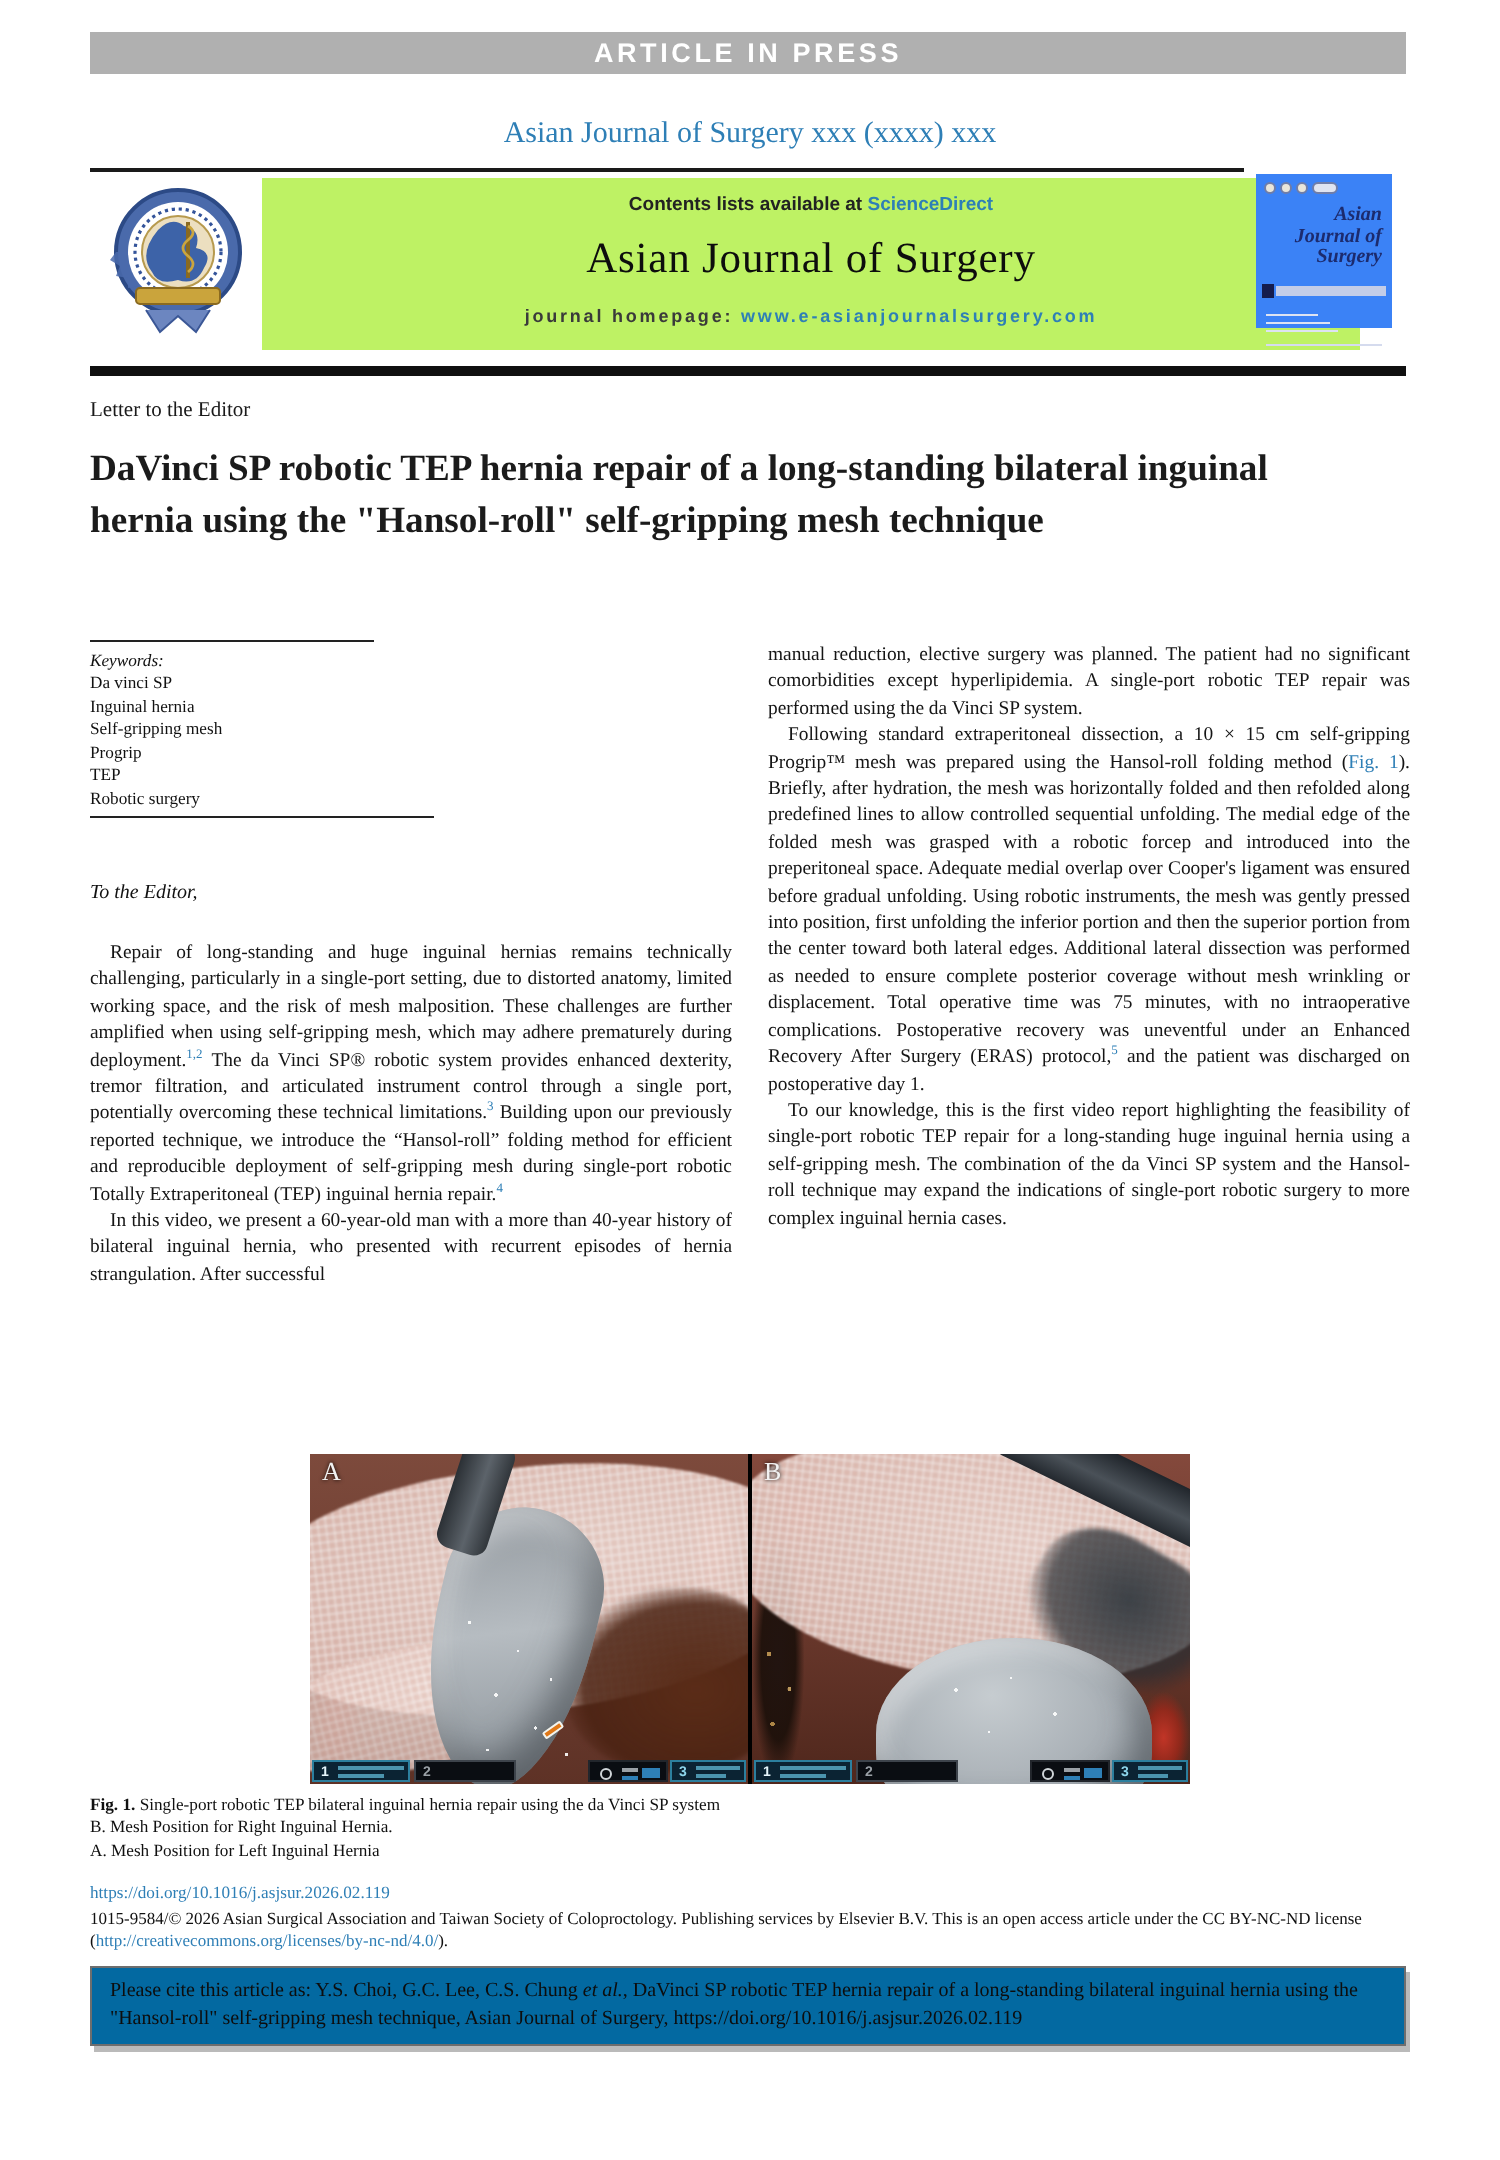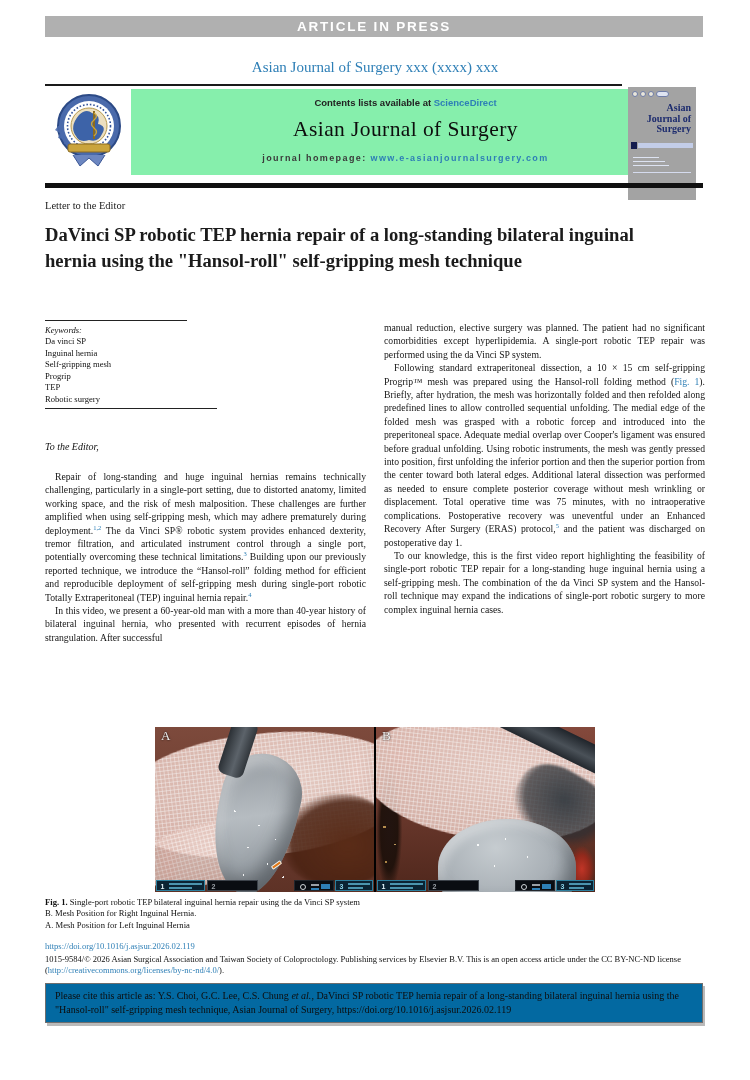--- a/index.html
+++ b/index.html
@@ -15,28 +15,28 @@
   
   .banner { position:absolute; left:45px; top:16px; width:658px; height:21px; background:#b0b0b0; text-align:center; }
   .banner span { font-family:"Liberation Sans", sans-serif; font-weight:700; font-size:13.5px; letter-spacing:1.8px; color:#fff; line-height:21px; }
 
   
   .citation { position:absolute; top:59px; left:0; width:100%; text-align:center; font-size:15px; color:#2e7fb6; }
 
   
   .rule-top { position:absolute; left:45px; top:84px; width:577px; height:1.5px; background:#1a1a1a; }
   .logo { position:absolute; left:47px; top:89px; width:84px; height:86px; background:#fff; display:flex; align-items:center; justify-content:center; }
-  .band { position:absolute; left:131px; top:89px; width:549px; height:86px; background:#86efac; text-align:center; }
+  .band { position:absolute; left:131px; top:89px; width:549px; height:86px; background:#bef264; text-align:center; }
   .contents-line { margin-top:8px; font-family:"Liberation Sans", sans-serif; font-weight:700; font-size:9.5px; color:#222; }
   .jtitle { margin-top:9px; font-size:21.5px; letter-spacing:.4px; color:#0d0d0d; }
   .homepage { margin-top:11px; font-family:"Liberation Sans", sans-serif; font-weight:700; font-size:9px; letter-spacing:1.4px; color:#3a3a3a; }
   .rule-thick { position:absolute; left:45px; top:183px; width:658px; height:5px; background:#101010; }
 
   
-  .cover { position:absolute; left:628px; top:87px; width:68px; height:113px; background:#a3a3a3; }
+  .cover { position:absolute; left:628px; top:87px; width:68px; height:77px; background:#3b82f6;font-style:italic; }
   .cover .ic { display:inline-block; width:6px; height:6px; border-radius:50%; background:#e9e6da; border:1px solid #6f7da8; margin-right:2px; vertical-align:top; }
   .cover .ic.wide { width:13px; border-radius:4px; background:#dfe4f1; }
   .cover-icons { position:absolute; top:4px; left:4px; }
   .cover-title { position:absolute; top:16px; right:5px; text-align:right; font-weight:700; font-size:10px; line-height:10.5px; color:#1c2b6e; }
   .cover-sq { position:absolute; top:55px; left:3px; width:6px; height:7px; background:#141c4e; }
   .cover-stripe { position:absolute; top:56px; left:10px; right:3px; height:5px; background:#c3cde8; }
   .cover-lines { position:absolute; top:70px; left:5px; }
   .cover-lines i { display:block; height:1.3px; background:#dde3f2; margin-bottom:2.6px; }
   .cover-hr { position:absolute; top:85px; left:5px; right:5px; height:1px; background:#d5dbee; }
 

